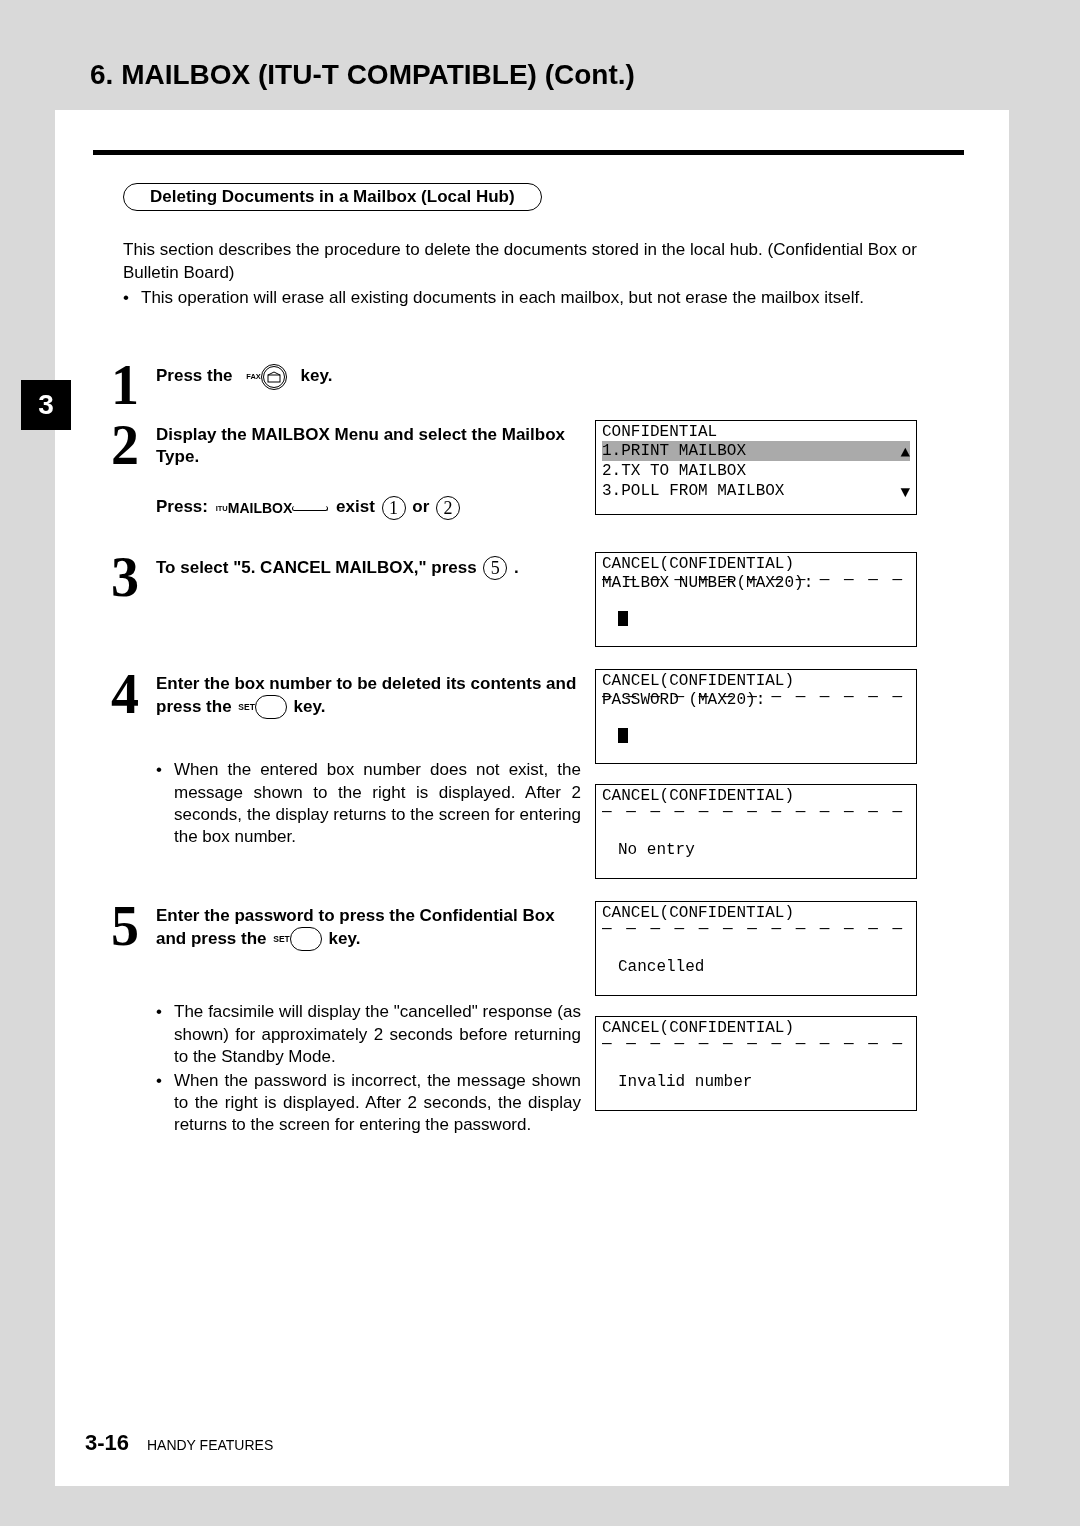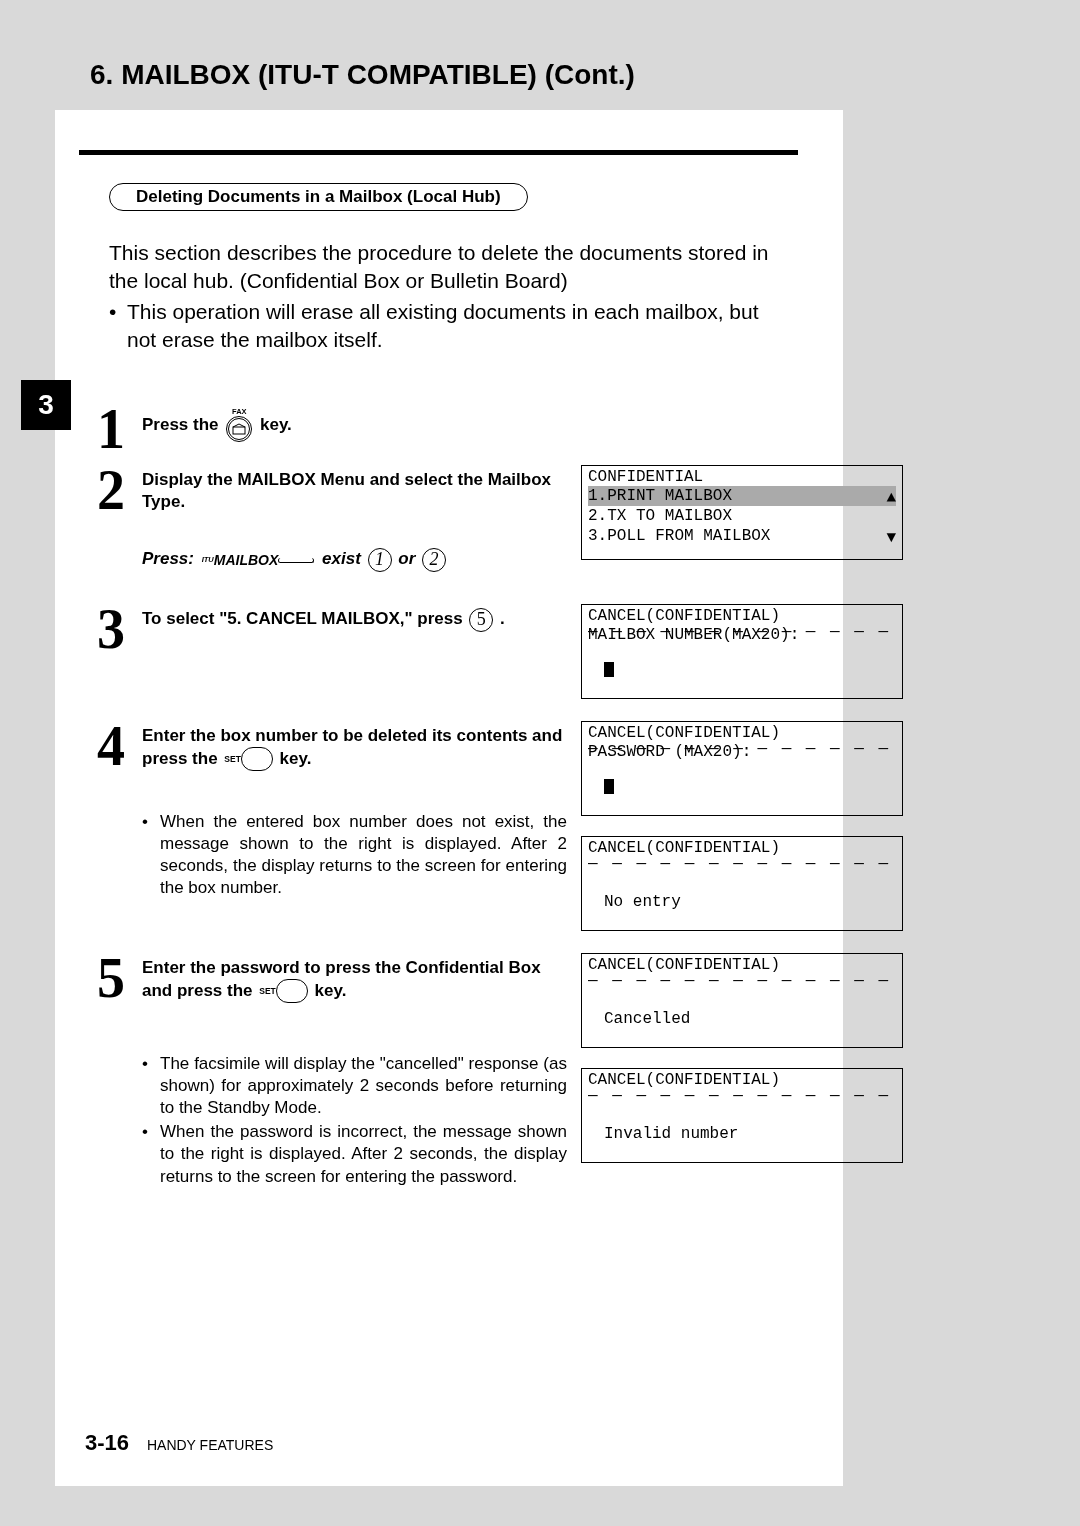--- a/index.html
+++ b/index.html
@@ -8,54 +8,54 @@
     background: #d9d9d9;
     width: 1080px;
     height: 1526px;
     position: relative;
   }
   .page {
     background: #fff;
     position: absolute;
     top: 40px;
     left: 55px;
-    width: 788px;
+    width: 954px;
     height: 1446px;
   }
   .chapter-header {
     background: #d9d9d9;
     height: 70px;
     display: flex;
     align-items: center;
     padding-left: 35px;
   }
   .chapter-header h1 {
     font-size: 28px;
     font-weight: bold;
   }
   .body-area {
-    padding: 40px 45px 0 24px;
+    padding: 40px 45px 0 38px;
     position: relative;
   }
   .thick-rule {
     border-top: 5px solid #000;
     margin-bottom: 28px;
   }
   .subheading {
     display: inline-block;
     border: 1px solid #000;
     border-radius: 14px;
     padding: 3px 26px;
     font-size: 17px;
     font-weight: bold;
     margin-left: 30px;
     margin-bottom: 28px;
   }
   .intro {
-    font-size: 21px;
+    font-size: 17px;
     line-height: 1.35;
     margin-left: 30px;
     margin-right: 10px;
     margin-bottom: 50px;
   }
   .intro-bullet {
     display: flex;
     margin-top: 2px;
   }
   .intro-bullet .dot {
@@ -108,24 +108,24 @@
     border: 1.5px solid #000;
     border-radius: 50%;
     font-family: "Times New Roman", serif;
     font-size: 18px;
     font-weight: normal;
     vertical-align: middle;
     margin: 0 2px;
   }
   .fax-key {
     display: inline-flex;
-    flex-direction: column;
+    flex-direction: row;
     align-items: center;
     vertical-align: middle;
-    margin: 0 3px;
+    margin: 0 9px;
   }
   .fax-key .tiny {
     font-size: 7.5px;
     font-weight: bold;
     line-height: 1;
   }
   .fax-key .ring {
     width: 26px;
     height: 26px;
     border: 3px double #000;
@@ -211,21 +211,21 @@
     line-height: 1.3;
     margin-top: 18px;
     margin-left: 0;
   }
   .sub-bullets .b {
     display: flex;
     margin-bottom: 2px;
   }
   .sub-bullets .b .dot { width: 18px; flex-shrink: 0; }
   .sub-bullets .b .txt { text-align: justify; }
-  .step2 .step-body .press-line { margin-top: 35px; font-weight: bold; font-size: 17px; font-style: italic;}
+  .step2 .step-body .press-line { margin-top: 28px; font-weight: bold; font-size: 17px;}
   .step-group {
     margin-left: 18px;
     margin-bottom: 22px;
   }
   .footer {
     position: absolute;
     bottom: 30px;
     left: 30px;
     font-size: 14px;
   }

